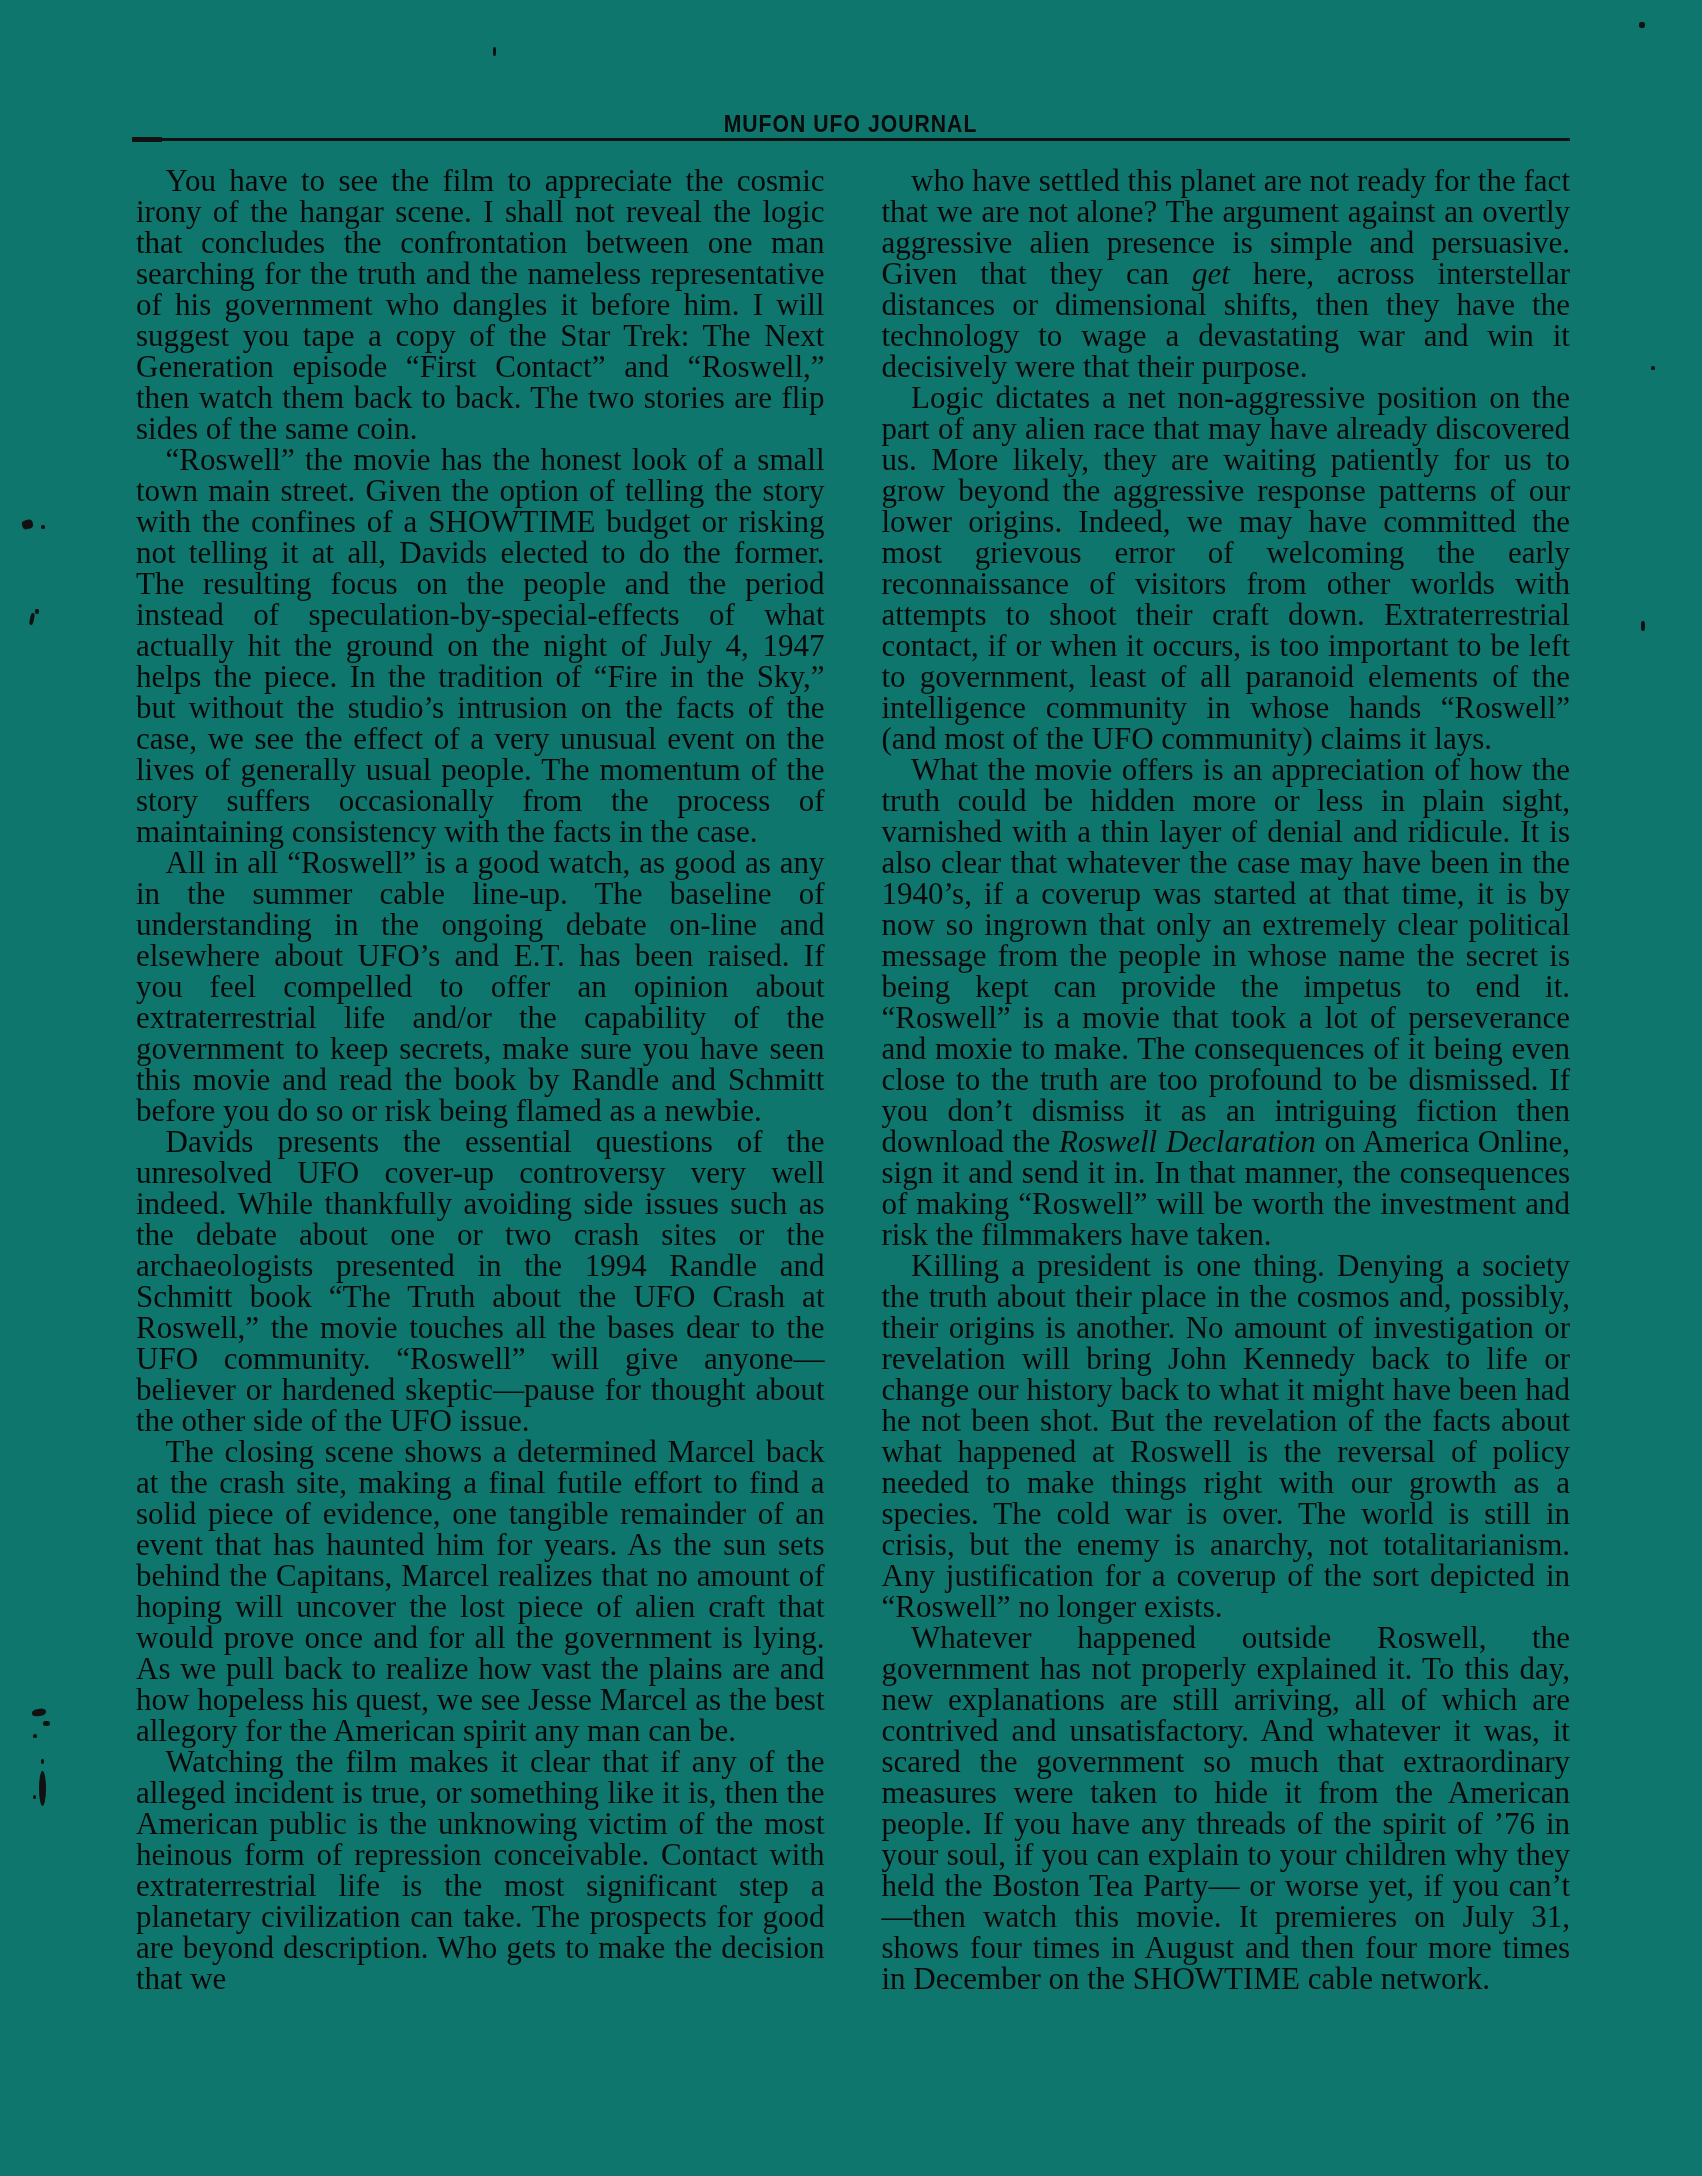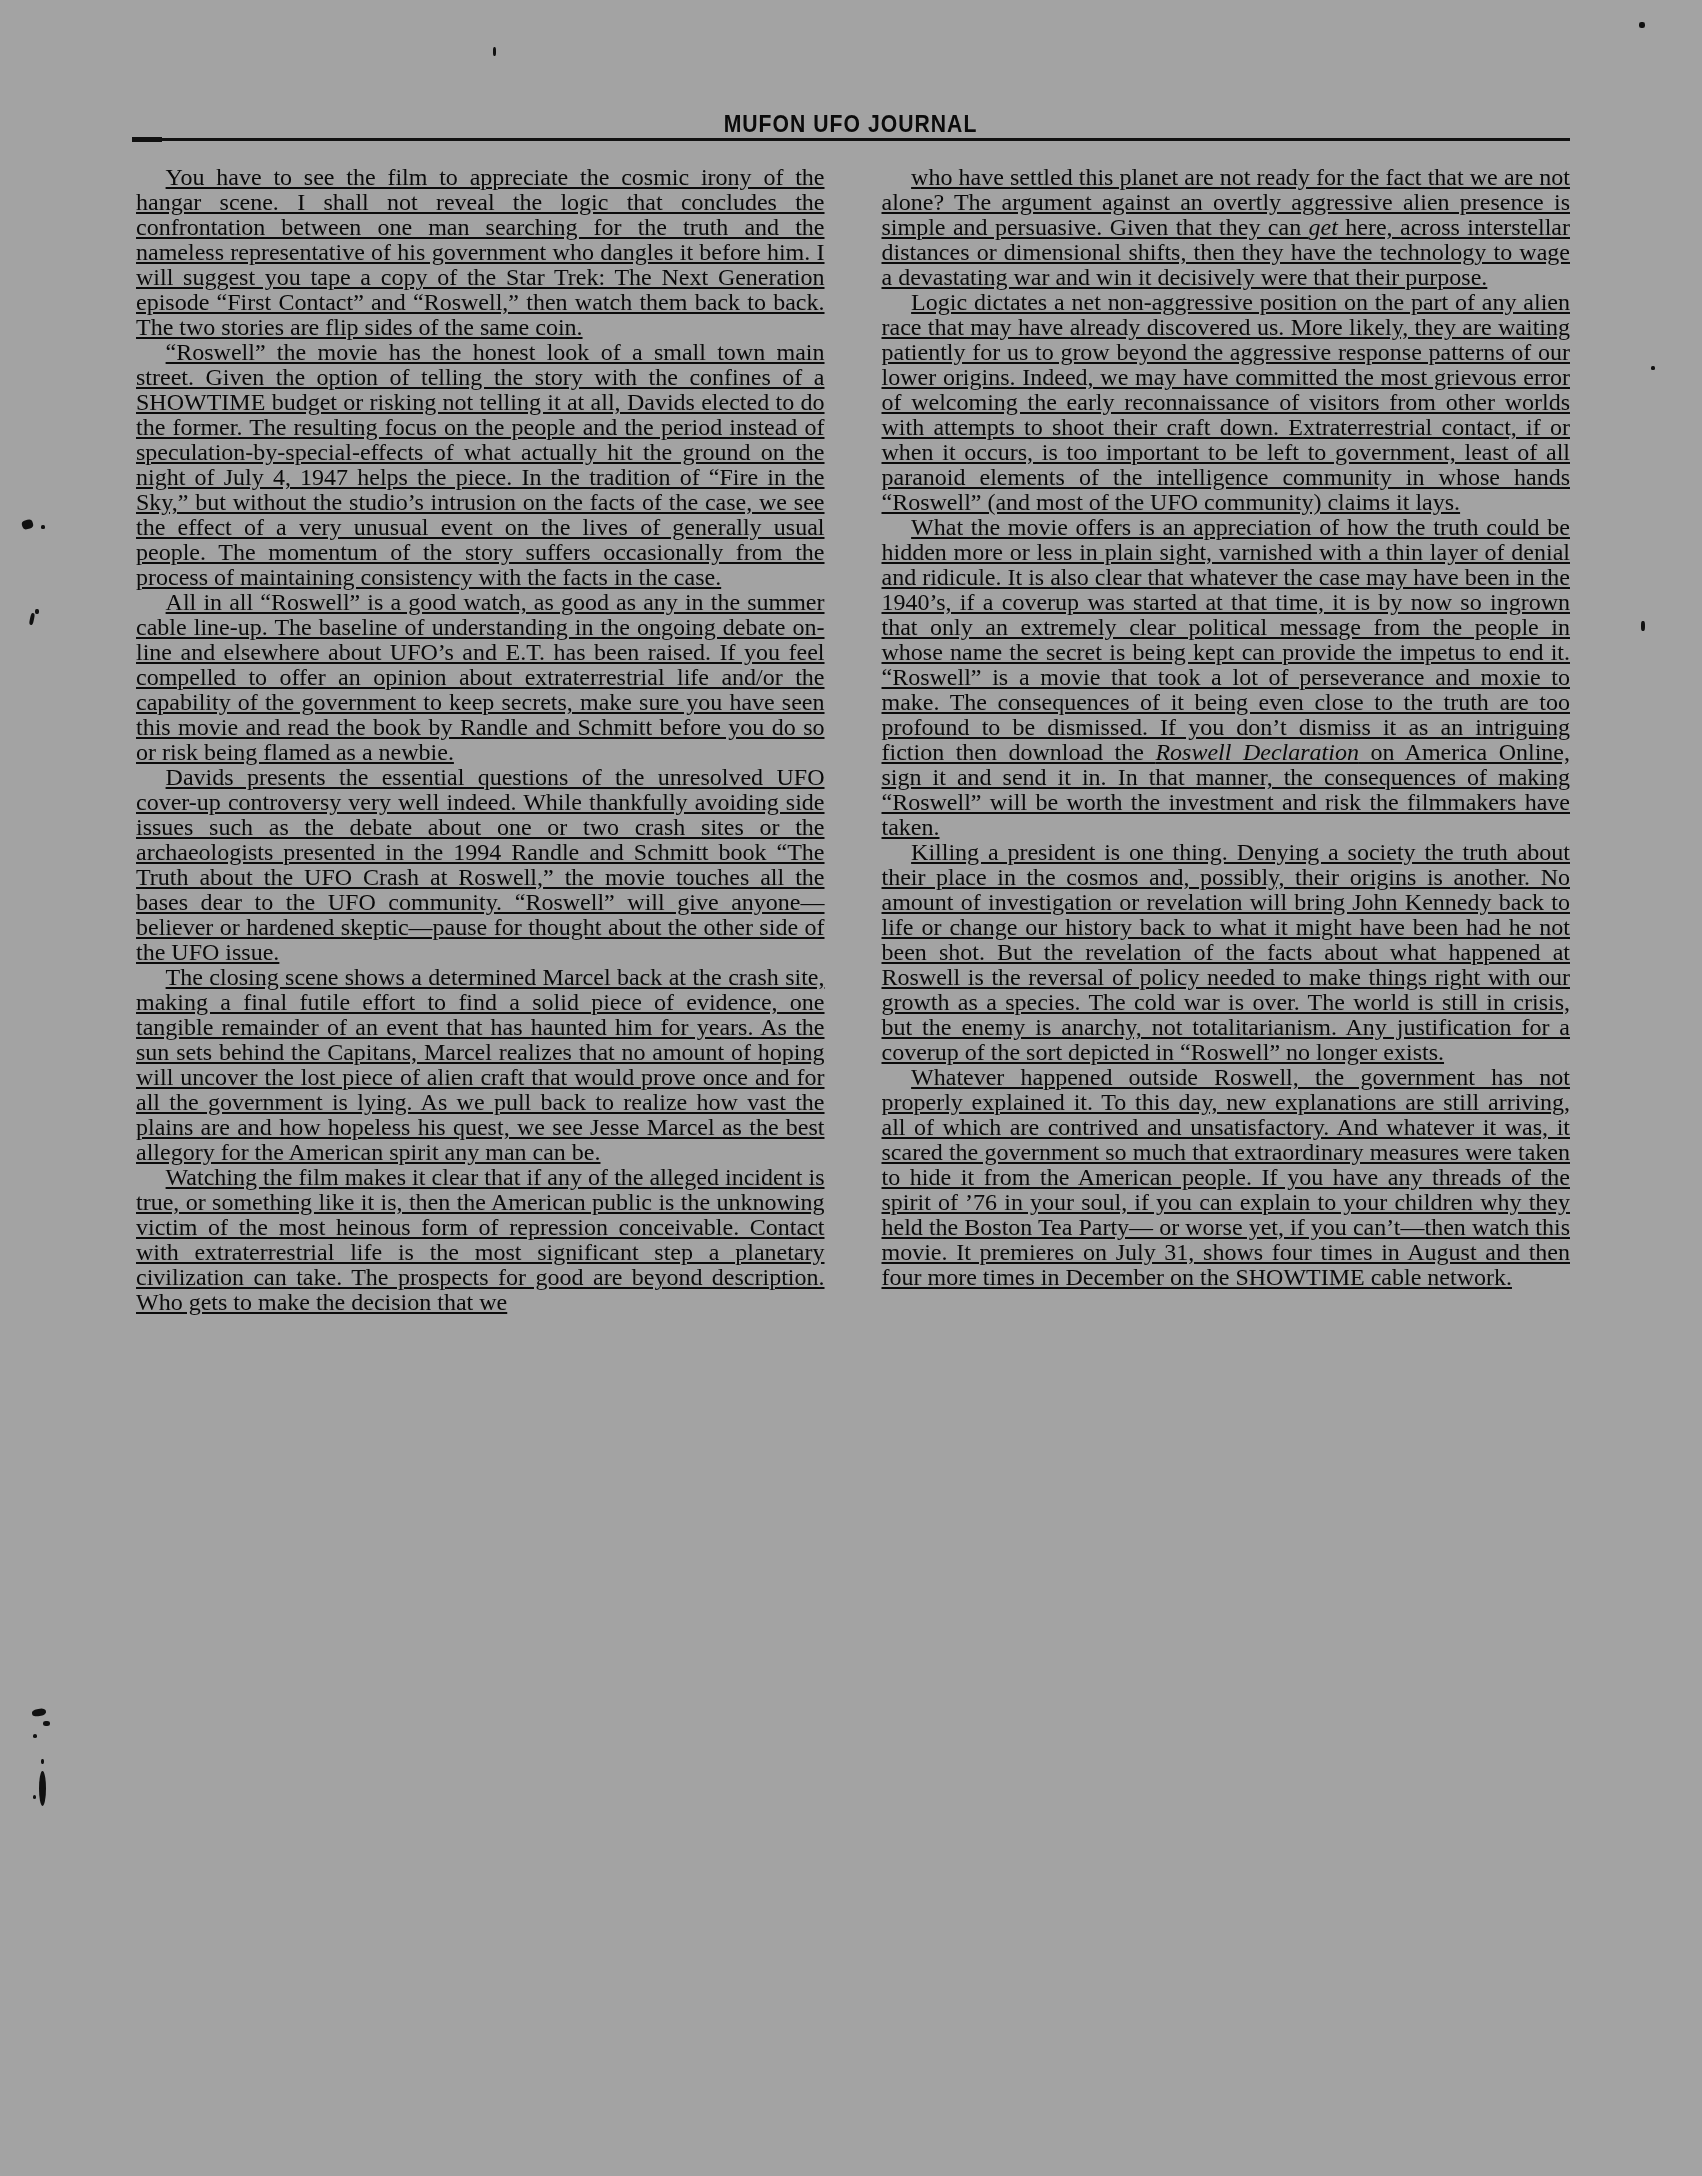--- a/index.html
+++ b/index.html
@@ -12,21 +12,21 @@
     height: 2176px;
     position: relative;
     font-family: "Liberation Serif", "DejaVu Serif", serif;
     color: #000000;
     overflow: hidden;
   }
 
   .page {
     position: absolute;
     inset: 0;
-    background: #a3a3a3;
+    background: #0f766e;
   }
 
   
   .masthead {
     position: absolute;
     left: 0;
     right: 0;
     top: 110px;
     text-align: center;
   }
@@ -62,27 +62,26 @@
     position: absolute;
     left: 136px;
     top: 165px;
     width: 1434px;
     height: 1872px;
     display: flex;
     gap: 57px;
   }
   .col {
     width: 689px;
-    font-size: 24px;
-    line-height: 25px;
+    font-size: 31px;
+    line-height: 31px;
     text-align: justify;
     text-justify: inter-word;
     hyphens: none;
     color: #0a0a0a;
-    text-decoration: underline;
   }
   .col p {
     margin: 0;
     text-indent: 29.6px;
   }
   .col em { font-style: italic; }
 
   
   .col, .masthead-title, .footer-cell {
     -webkit-font-smoothing: none;

